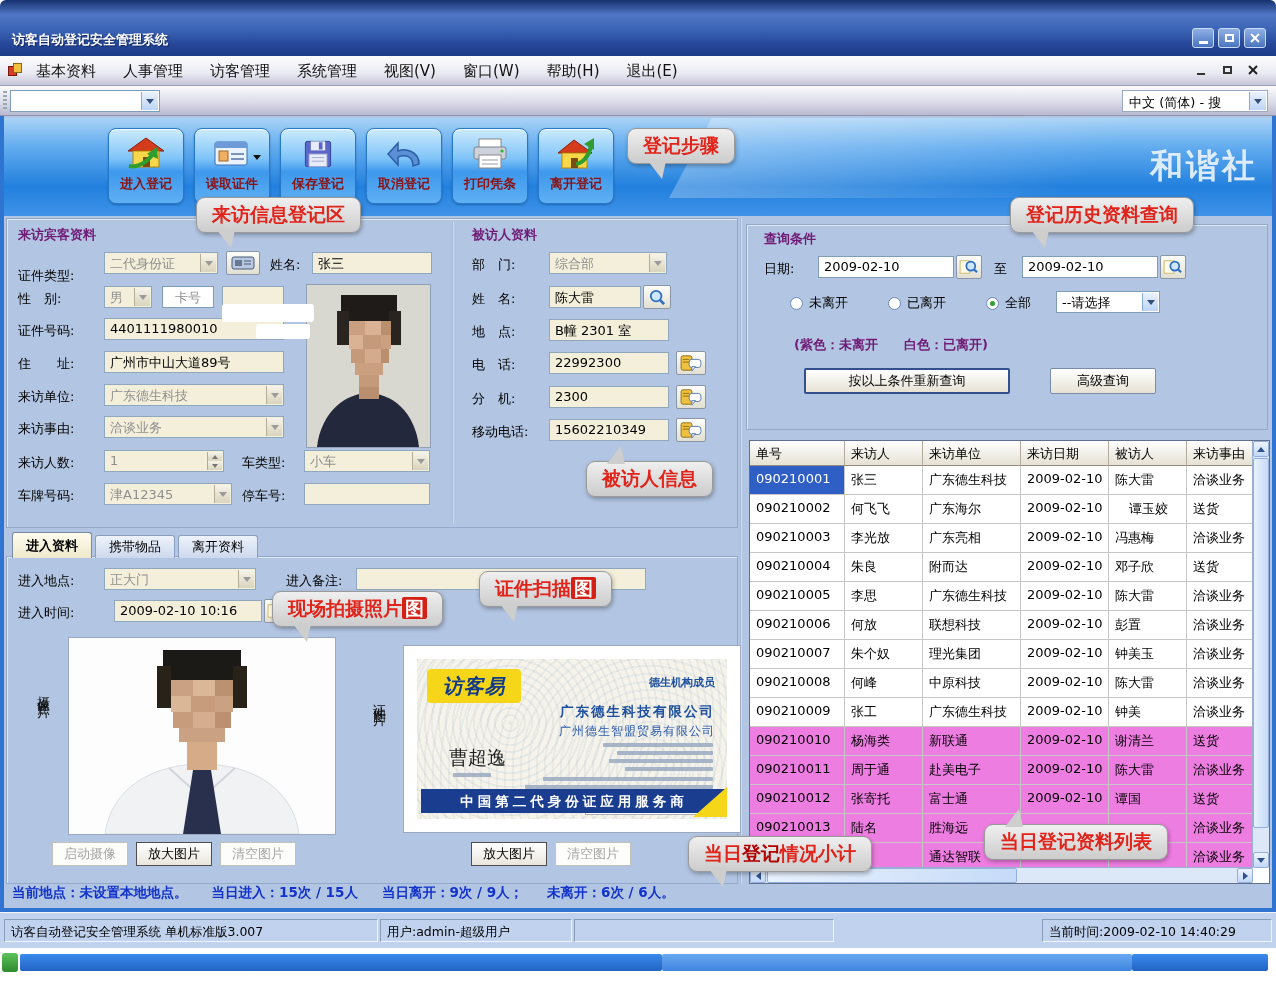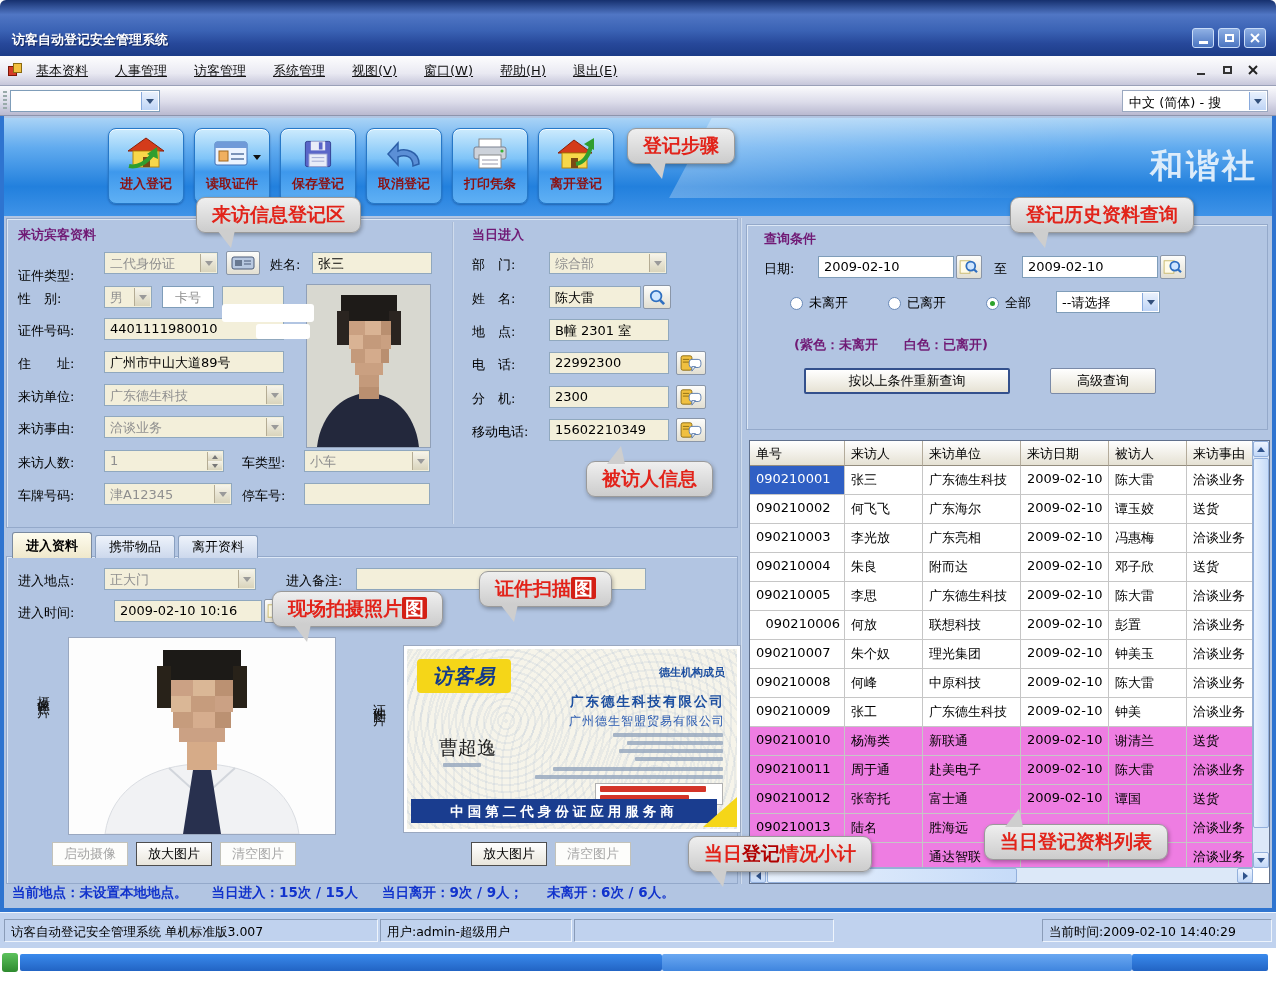--- a/index.html
+++ b/index.html
@@ -17,21 +17,21 @@
   .wbtn .bar{width:9px;height:3px;background:#fff;margin-top:9px;}
   .wbtn .sq{width:9px;height:8px;border:2px solid #fff;background:transparent;}
   .wbtn svg{display:block}
 
   .menubar{position:absolute;left:0;top:56px;width:1276px;height:30px;
     background:linear-gradient(#fdfdfe,#e9e9f2 60%,#c6c6da);border-bottom:1px solid #9aa0b8;}
   .app-ico{position:absolute;left:8px;top:7px;width:16px;height:16px;}
   .app-ico .a{position:absolute;left:0;top:3px;width:9px;height:10px;background:#d43c28;border:1px solid #7c1608;}
   .app-ico .b{position:absolute;left:5px;top:0;width:9px;height:10px;background:#f2c040;border:1px solid #8a6a10;}
   .menu-items{position:absolute;left:36px;top:0;height:30px;display:flex;align-items:center;gap:27px;}
-  .menu-item{font-size:13px;color:#111;white-space:nowrap;cursor:default;text-decoration:underline;}
+  .menu-item{font-size:15px;color:#111;white-space:nowrap;cursor:default;}
   .mdi-controls{position:absolute;right:14px;top:6px;display:flex;gap:8px;}
   .mdib{width:18px;height:16px;display:flex;align-items:center;justify-content:center;}
   .mdib .bar{width:8px;height:2px;background:#333;margin-top:8px;}
   .mdib .sq{width:9px;height:8px;border:2px solid #333;}
   .mdib svg{display:block}
 
   .toolbar2{position:absolute;left:0;top:86px;width:1276px;height:30px;
     background:linear-gradient(#fbfbfd,#dcdcea 55%,#b9b9d0);border-bottom:1px solid #8e94ac;}
   .grip{position:absolute;left:3px;top:5px;width:4px;height:20px;
     background:repeating-linear-gradient(#9aa 0 2px,transparent 2px 4px);}
@@ -124,21 +124,21 @@
     border:1px solid #c2c2ba;color:#a6a6a6;cursor:pointer;}
   .pbtn.on{border:1px solid #4e4e4e;color:#000;background:linear-gradient(#ffffff,#e9e6dc);box-shadow:inset 0 1px 0 #fff;}
 
   .vtext{position:absolute;writing-mode:vertical-rl;text-orientation:upright;font-size:13px;color:#111;letter-spacing:3px;}
 
   
   .photo-big{position:absolute;left:64px;top:521px;width:268px;height:198px;background:#fdfdfd;border:1px solid #9aa8c0;}
   .photo-small{position:absolute;left:302px;top:168px;width:125px;height:164px;background:#d6d6ce;border:1px solid #90a0b8;overflow:hidden;}
 
   
-  .cardbox{position:absolute;left:399px;top:529px;width:338px;height:188px;background:#fff;border:1px solid #9aa8c0;padding:3px;}
+  .cardbox{position:absolute;left:399px;top:529px;width:338px;height:188px;background:#fff;border:1px solid #9aa8c0;padding:13px;}
   .cardin{position:relative;width:100%;height:100%;background:#f6f4ea;overflow:hidden;
     background-image:repeating-radial-gradient(circle at 30% 40%,rgba(140,165,200,.14) 0 2px,transparent 2px 7px),
                      repeating-radial-gradient(circle at 75% 70%,rgba(140,165,200,.12) 0 2px,transparent 2px 8px);}
   .clogo{position:absolute;left:10px;top:10px;width:94px;height:34px;background:#f5d618;border-radius:4px;
     color:#123a8a;font-weight:bold;font-size:20px;font-style:italic;text-align:center;line-height:34px;letter-spacing:1px;}
   .cmember{position:absolute;right:12px;top:16px;font-size:11px;font-weight:bold;color:#1d4fa0;}
   .ccomp1{position:absolute;right:12px;top:44px;font-size:13.5px;font-weight:bold;color:#1d4fa0;letter-spacing:2px;}
   .ccomp2{position:absolute;right:12px;top:64px;font-size:12px;color:#2a5ab0;letter-spacing:1px;}
   .cname{position:absolute;left:32px;top:86px;font-size:19px;color:#222;font-family:"DejaVu Serif","Liberation Serif",serif;}
   .cbar{position:absolute;height:4px;background:#93a5bd;opacity:.8;border-radius:1px;}
@@ -425,21 +425,21 @@
         <rect x="44" y="64" width="14" height="14" fill="#c49a7b"></rect>
           <rect x="58" y="64" width="16" height="14" fill="#d4ab8c"></rect>
           <rect x="74" y="64" width="8" height="14" fill="#b98f70"></rect>
         <rect x="48" y="78" width="28" height="12" fill="#caa081"></rect>
         <rect x="52" y="90" width="20" height="14" fill="#c49a7b"></rect>
         <path d="M10,162 C14,126 40,108 61,108 C84,108 108,126 112,162 Z" fill="#23283c"></path>
         <rect x="52" y="102" width="20" height="12" fill="#b98f70"></rect>
       </svg>
     </div>
 
-    <div class="hdr" style="left:468px;top:110px;">当日进入</div>
+    <div class="hdr" style="left:468px;top:110px;">被访人资料</div>
     <div class="lbl" style="left:468px;top:140px;">部　门:</div>
     <div class="fld dis combo" style="left:545px;top:136px;width:118px;">
       <span>综合部</span>
       <span class="dd2 gray">
           <i class="tri"></i>
         </span>
     </div>
     <div class="lbl" style="left:468px;top:174px;">姓　名:</div>
     <div class="fld" style="left:545px;top:170px;width:92px;">陈大雷</div>
     <div class="icobtn" style="left:639px;top:169px;width:28px;">
@@ -546,21 +546,21 @@
             <span class="gcell" style="width: 98px;">广东德生科技</span>
             <span class="gcell" style="width: 88px;">2009-02-10</span>
             <span class="gcell" style="width: 78px;">陈大雷</span>
             <span class="gcell" style="width: 66px;">洽谈业务</span>
           </div>
           <div class="grow">
             <span class="gcell" style="width: 95px;">090210002</span>
             <span class="gcell" style="width: 78px;">何飞飞</span>
             <span class="gcell" style="width: 98px;">广东海尔</span>
             <span class="gcell" style="width: 88px;">2009-02-10</span>
-            <span class="gcell" style="width: 78px;">谭玉姣</span>
+            <span class="gcell" style="width: 78px; text-align: center;">谭玉姣</span>
             <span class="gcell" style="width: 66px;">送货</span>
           </div>
           <div class="grow">
             <span class="gcell" style="width: 95px;">090210003</span>
             <span class="gcell" style="width: 78px;">李光放</span>
             <span class="gcell" style="width: 98px;">广东亮相</span>
             <span class="gcell" style="width: 88px;">2009-02-10</span>
             <span class="gcell" style="width: 78px;">冯惠梅</span>
             <span class="gcell" style="width: 66px;">洽谈业务</span>
           </div>
@@ -574,21 +574,21 @@
           </div>
           <div class="grow">
             <span class="gcell" style="width: 95px;">090210005</span>
             <span class="gcell" style="width: 78px;">李思</span>
             <span class="gcell" style="width: 98px;">广东德生科技</span>
             <span class="gcell" style="width: 88px;">2009-02-10</span>
             <span class="gcell" style="width: 78px;">陈大雷</span>
             <span class="gcell" style="width: 66px;">洽谈业务</span>
           </div>
           <div class="grow">
-            <span class="gcell" style="width: 95px; text-align: right;">090210006</span>
+            <span class="gcell" style="width: 95px;">090210006</span>
             <span class="gcell" style="width: 78px;">何放</span>
             <span class="gcell" style="width: 98px;">联想科技</span>
             <span class="gcell" style="width: 88px;">2009-02-10</span>
             <span class="gcell" style="width: 78px;">彭置</span>
             <span class="gcell" style="width: 66px;">洽谈业务</span>
           </div>
           <div class="grow">
             <span class="gcell" style="width: 95px;">090210007</span>
             <span class="gcell" style="width: 78px;">朱个奴</span>
             <span class="gcell" style="width: 98px;">理光集团</span>

